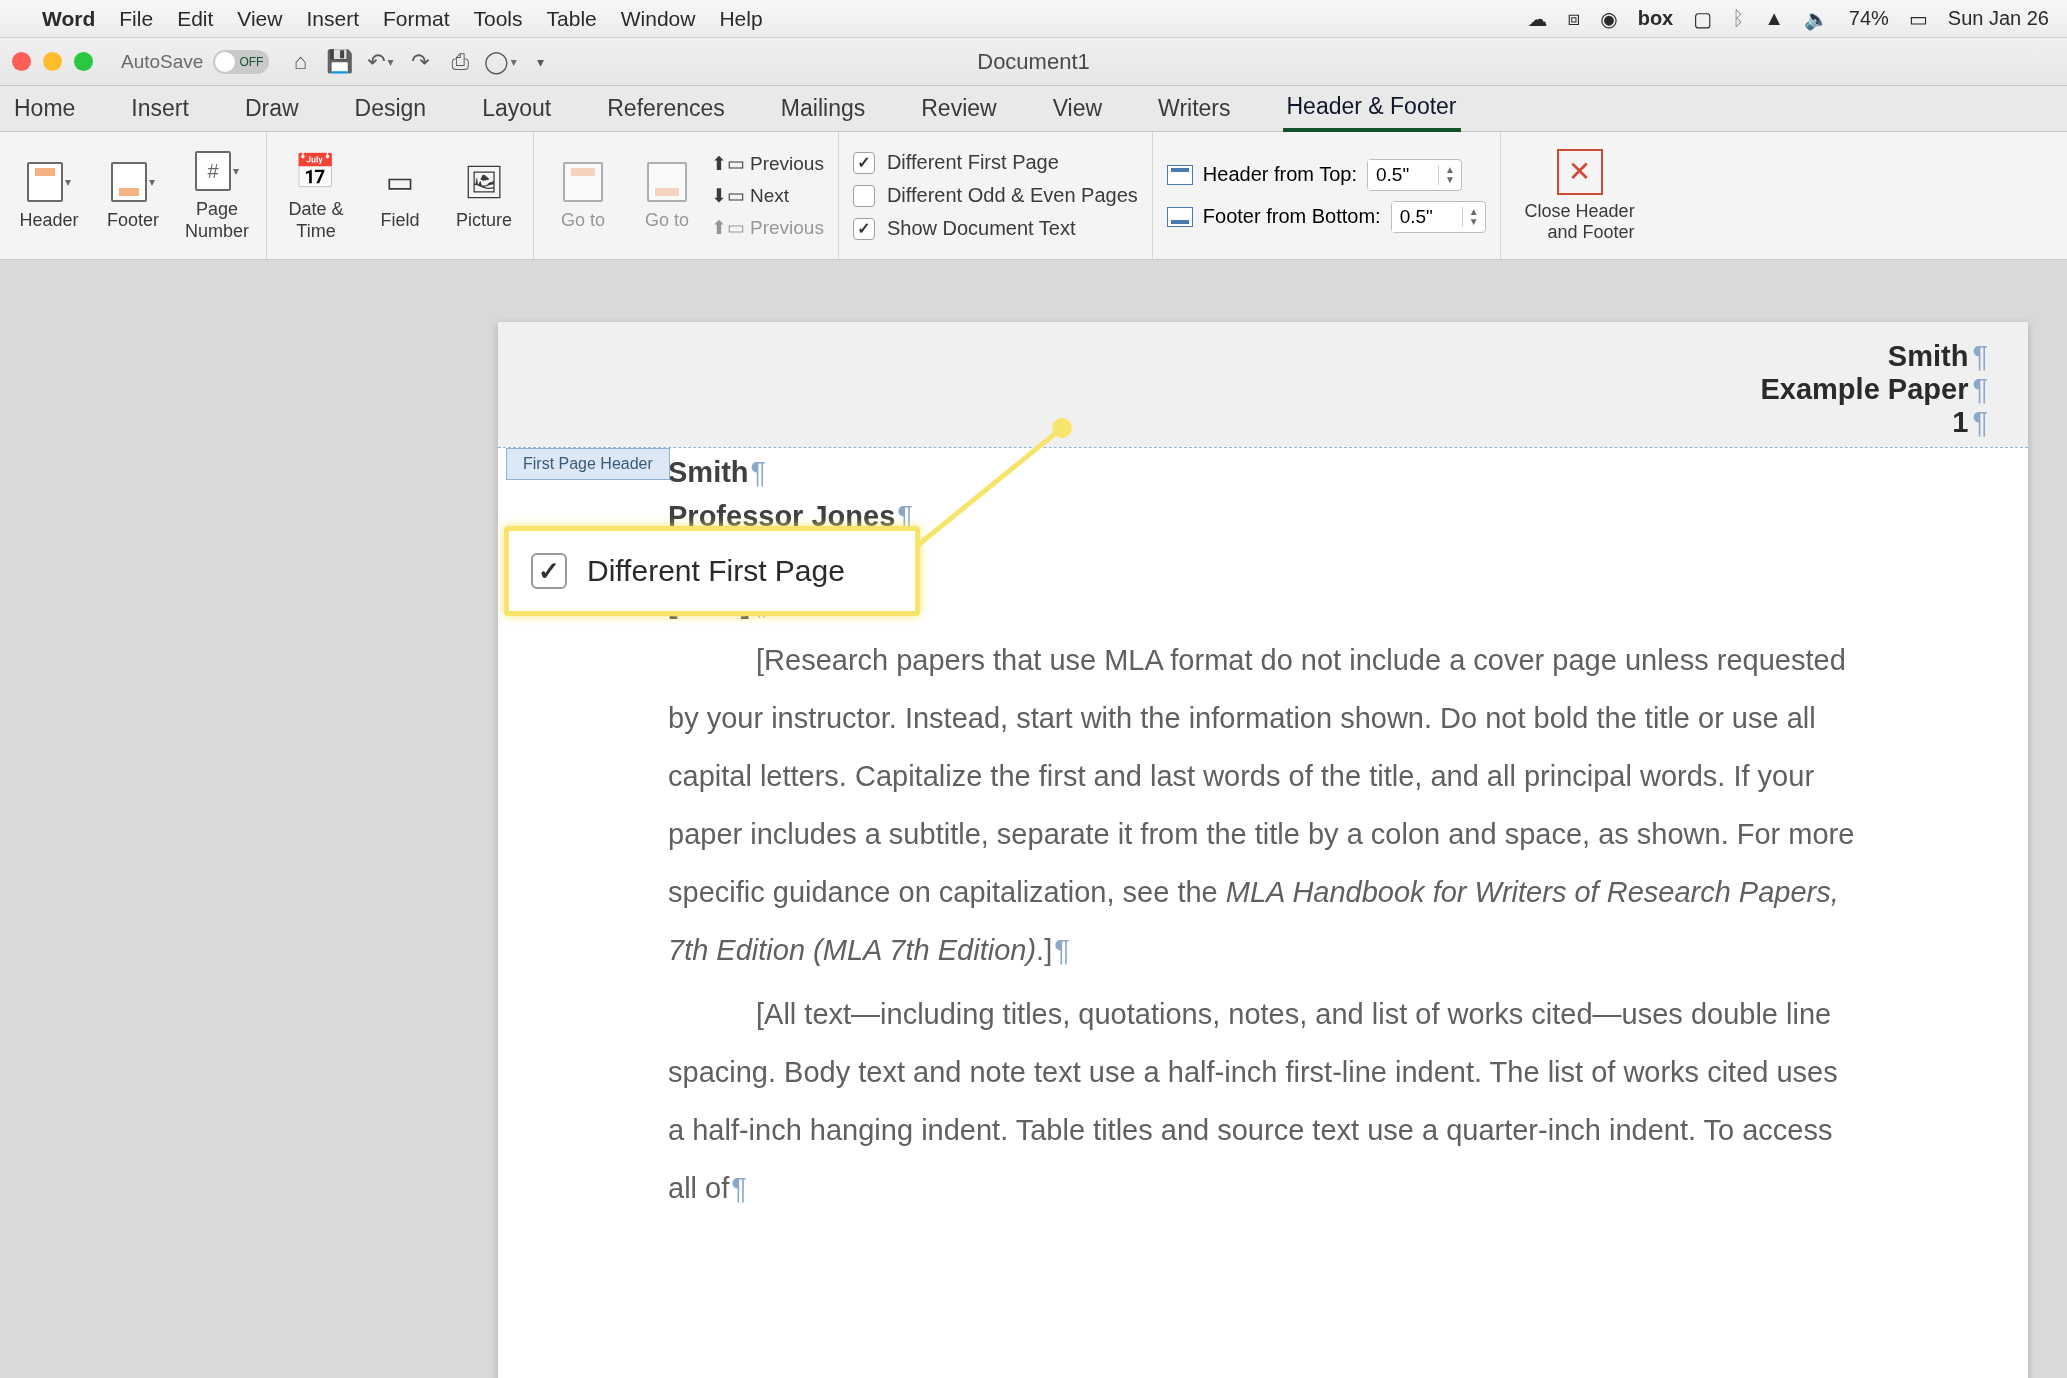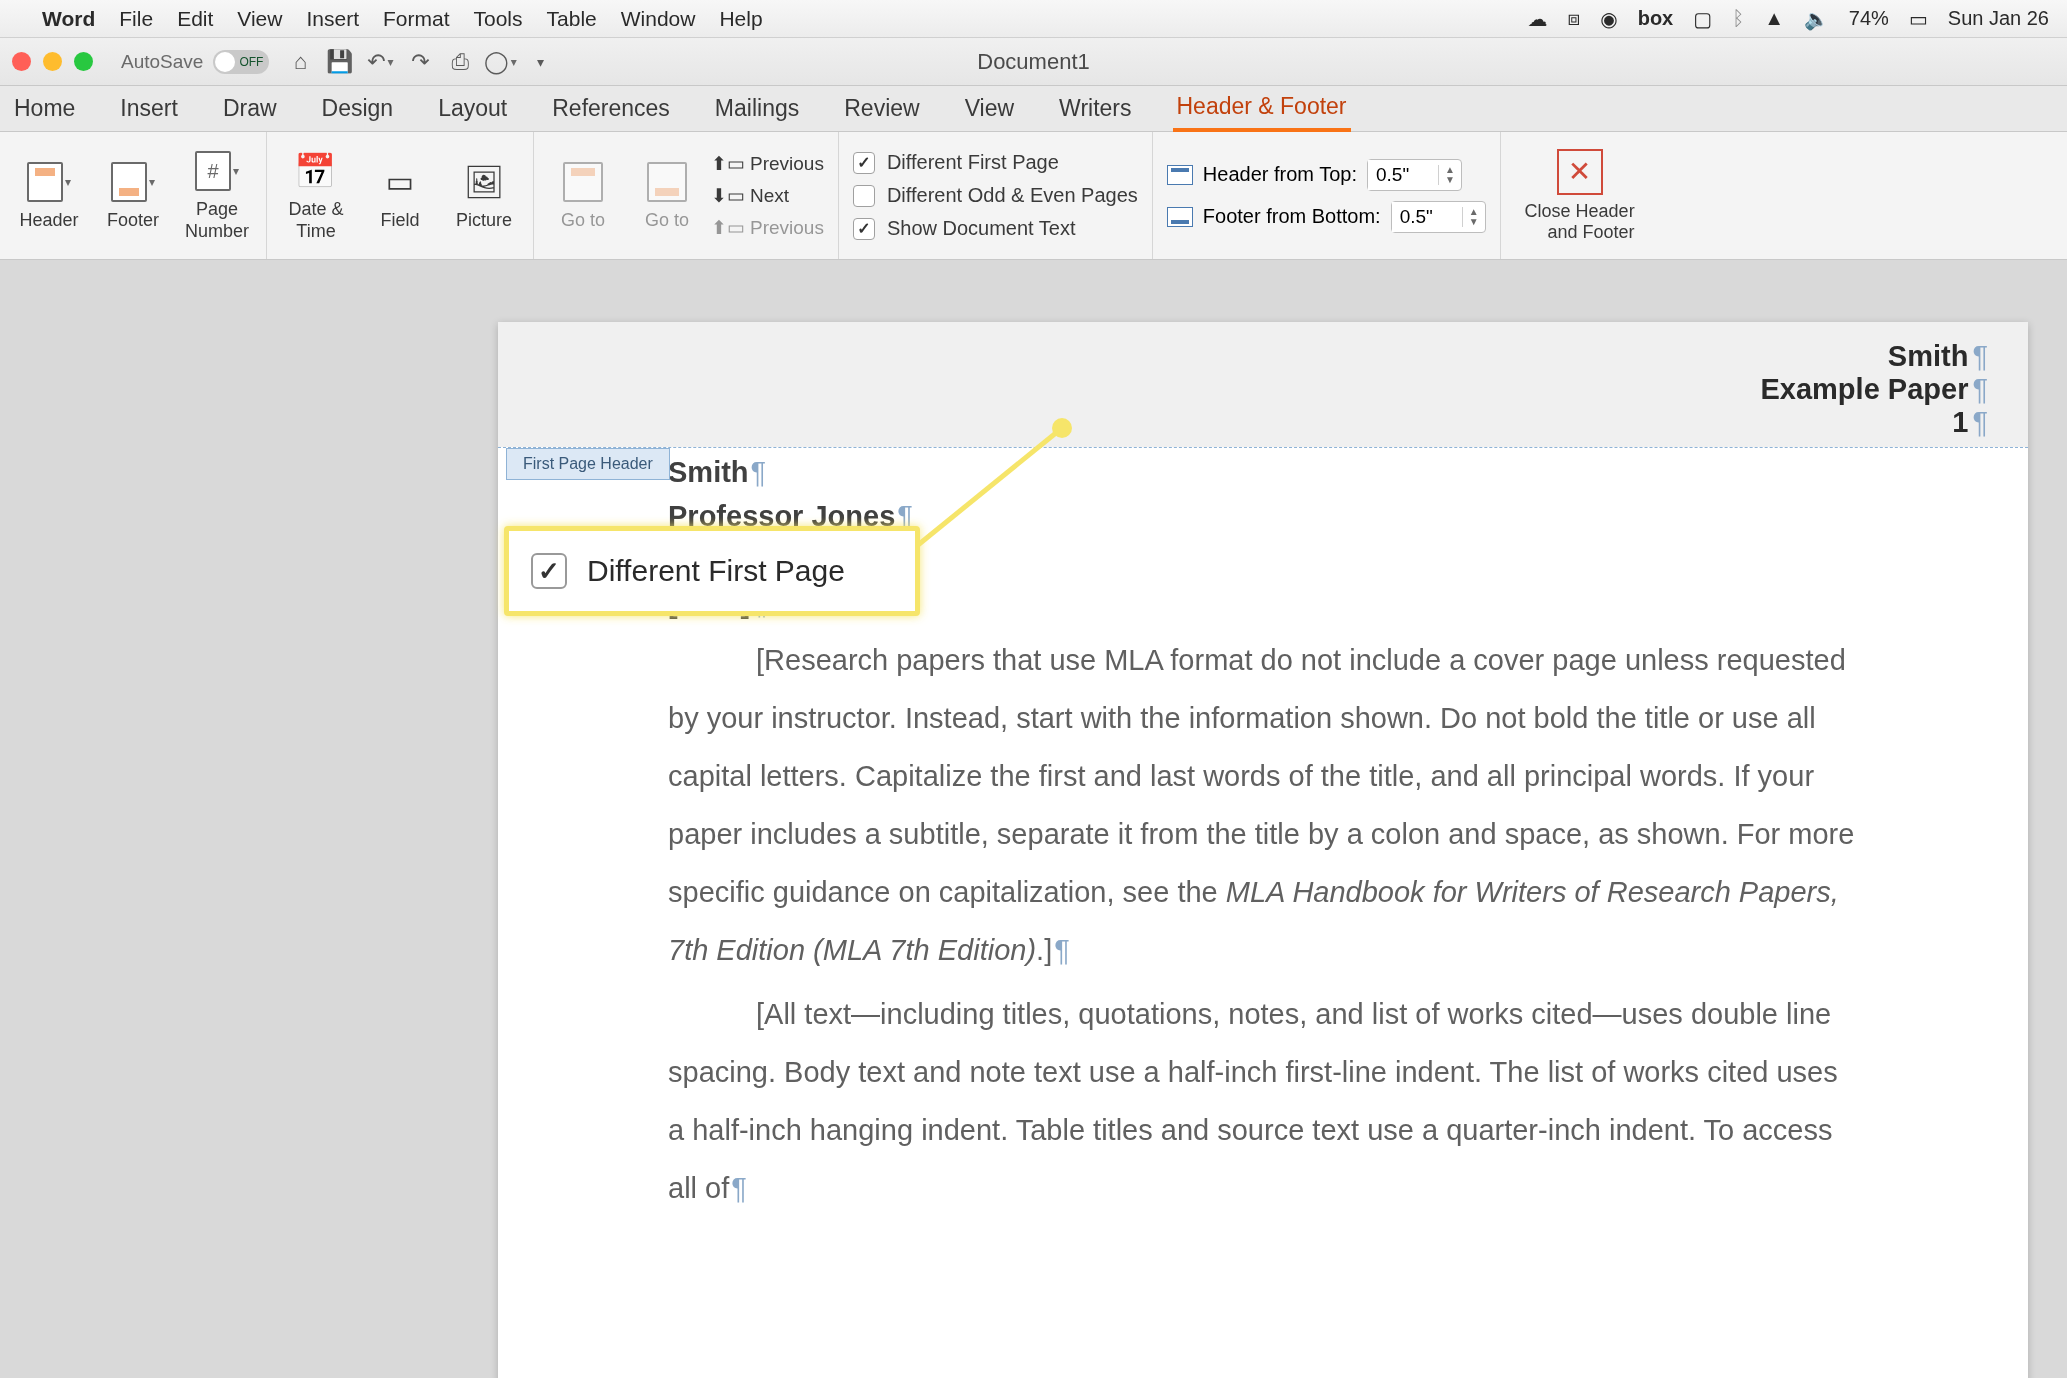--- a/index.html
+++ b/index.html
@@ -20,23 +20,23 @@
 .tl-min { background: #febc2e; }
 .tl-max { background: #28c840; }
 .autosave { margin-left: 28px; font-size: 19px; color: #6a6a6a; display: flex; align-items: center; gap: 10px; }
 .toggle { width: 56px; height: 24px; background: #c9c9c9; border-radius: 12px; position: relative; display: inline-flex; align-items: center; font-size: 12px; color: #14532d; justify-content: flex-end; padding-right: 6px; }
 .toggle::before { content:""; width: 20px; height: 20px; background: #fff; border-radius: 50%; position: absolute; left: 2px; top: 2px; }
 .qat { display: flex; gap: 14px; margin-left: 18px; align-items: center; }
 .qat-icon { width: 26px; height: 26px; display: inline-flex; align-items: center; justify-content: center; color: #5a5a5a; font-size: 22px; }
 .doc-title { position: absolute; left: 50%; transform: translateX(-50%); font-size: 22px; color: #4a4a4a; }
 
 
-.tabs { height: 46px; background: #e9e9e9; display: flex; align-items: center; padding: 0 10px; gap: 37px; font-size: 23px; color: #3a3a3a; border-bottom: 1px solid #c8c8c8; }
+.tabs { height: 46px; background: #e9e9e9; display: flex; align-items: center; padding: 0 10px; gap: 48px; font-size: 23px; color: #3a3a3a; border-bottom: 1px solid #c8c8c8; }
 .tabs .tab { padding: 8px 4px; cursor: pointer; }
-.tabs .tab.active { color: #c2410c; border-bottom: 4px solid #f97316; font-weight: 500; }
+.tabs .tab.active { color: #0f172a; border-bottom: 4px solid #14532d; font-weight: 500; }
 
 
 .ribbon { height: 128px; background: #f4f4f4; display: flex; align-items: stretch; border-bottom: 1px solid #c8c8c8; }
 .group { display: flex; align-items: center; padding: 0 14px; border-right: 1px solid #d6d6d6; gap: 14px; }
 .rbtn { display: flex; flex-direction: column; align-items: center; justify-content: center; font-size: 18px; color: #3a3a3a; gap: 6px; min-width: 70px; cursor: pointer; }
 .rbtn .ic { width: 44px; height: 44px; display: flex; align-items: center; justify-content: center; }
 .rbtn .lbl { text-align: center; line-height: 1.2; }
 .drop { font-size: 12px; color: #6a6a6a; margin-left: 2px; }
 .navlinks { display: flex; flex-direction: column; gap: 8px; font-size: 19px; color: #3a3a3a; }
 .navlinks .row { display: flex; align-items: center; gap: 10px; cursor: pointer; }

